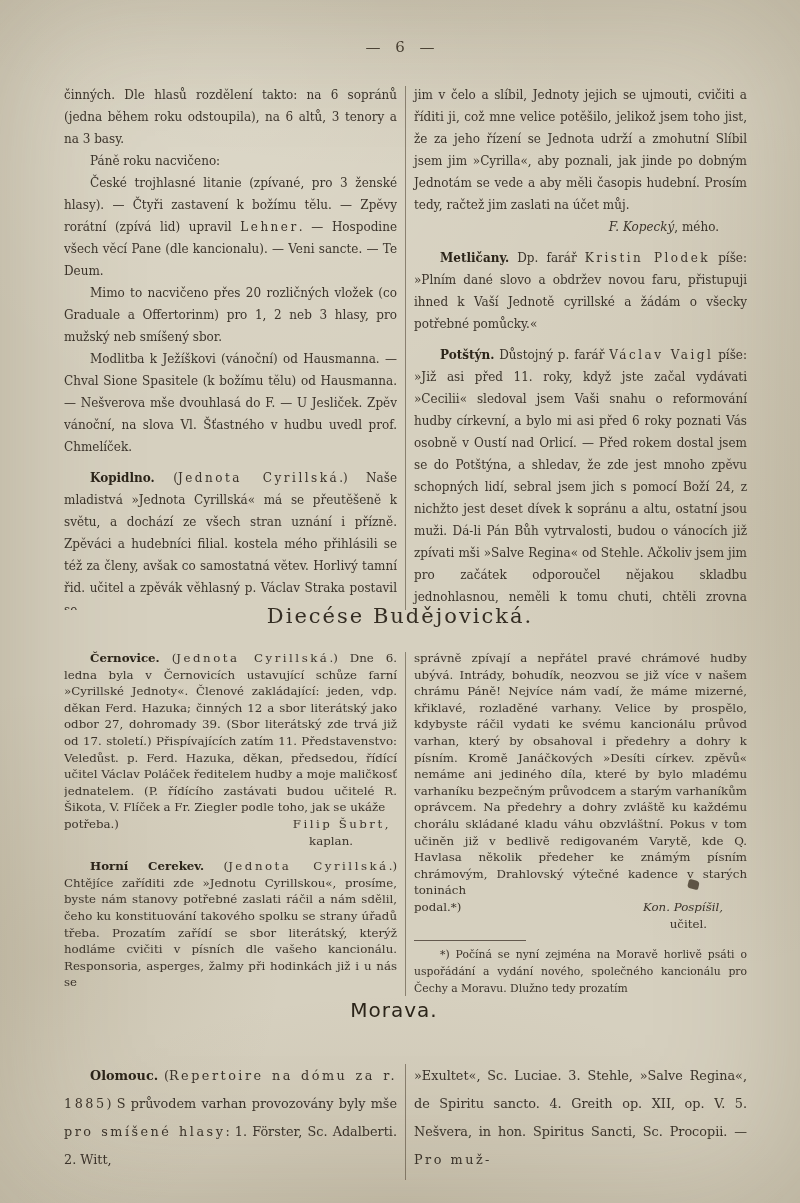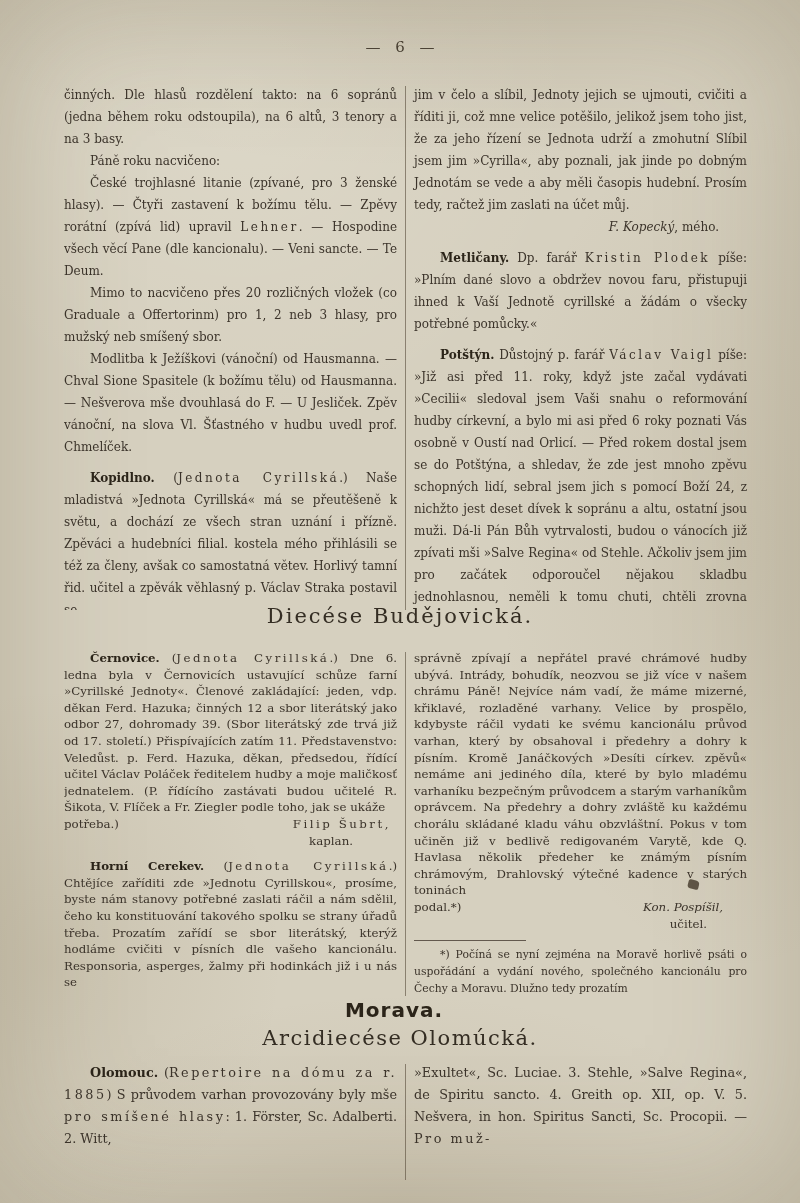--- a/index.html
+++ b/index.html
@@ -36,21 +36,21 @@
   }
   .col{width:333px;}
   .coldiv{
     width:1px;
     background:rgba(75,62,45,.55);
     margin:2px 8px 0 8px;
     align-self:stretch;
   }
   .sec1{top:84px;height:526px;font-size:12px;line-height:22px;}
   .sec2{top:650px;height:346px;font-size:11.8px;line-height:16.6px;}
-  .sec3{top:1062px;height:118px;font-size:12.8px;line-height:22px;}
+  .sec3{top:1062px;height:118px;font-size:12.8px;line-height:28px;}
   .para{margin:0;text-align:justify;}
   .para.indent{text-indent:26px;}
   .para.gap{margin-top:9px;}
   .para.right{text-align:right;}
   .para.split{display:flex;justify-content:space-between;text-align:left;}
   .para.small{font-size:10.8px;line-height:17px;}
   .b{font-weight:bold;color:#2b2419;}
   .i{font-style:italic;}
   .sp{letter-spacing:2.5px;}
   .fnrule{
@@ -63,21 +63,21 @@
     position:absolute;top:604px;left:0;right:0;margin:0;
     text-align:center;
     font-size:21px;font-weight:normal;
     letter-spacing:2px;
     color:#342d23;
   }
   .h-morava{
     position:absolute;top:998px;left:0;right:12px;margin:0;
     text-align:center;
     font-family:"DejaVu Sans", sans-serif;
-    font-size:20px;font-weight:bold;
+    font-size:20px;font-weight:normal;
     letter-spacing:1px;
     color:#2b2419;
   }
   .h-arci{
     position:absolute;top:1026px;left:0;right:0;margin:0;
     text-align:center;
     font-size:21px;font-weight:normal;
     letter-spacing:1.5px;
     color:#342d23;
   }
@@ -138,21 +138,20 @@
         <div class="fnrule"></div>
         <p class="para indent small"><span>*) Počíná se nyní zejména na Moravě horlivě psáti o uspořádání a vydání nového, společného kancionálu pro Čechy a Moravu. Dlužno tedy prozatím</span></p>
         <p class="para small split">
           <span><span>vyčkati, až vše dozraje.</span></span>
           <span><span>Red.</span></span>
         </p>
       </div>
   </div>
 
   <h1 class="h-morava">Morava.</h1>
-  <h2 class="h-arci">Arcidiecése Olomúcká.</h2>
 
   <div class="cols sec3">
     <div class="col">
         <p class="para indent"><span class="b">Olomouc.</span><span> (</span><span class="sp">Repertoire na dómu za r. 1885</span><span>) S průvodem varhan provozovány byly mše </span><span class="sp">pro smíšené hlasy</span><span>: 1. Förster, Sc. Adalberti. 2. Witt,</span></p>
       </div>
     <div class="coldiv"></div>
     <div class="col">
         <p class="para"><span>»Exultet«, Sc. Luciae. 3. Stehle, »Salve Regina«, de Spiritu sancto. 4. Greith op. XII, op. V. 5. Nešvera, in hon. Spiritus Sancti, Sc. Procopii. — </span><span class="sp">Pro muž-</span></p>
       </div>
   </div>

